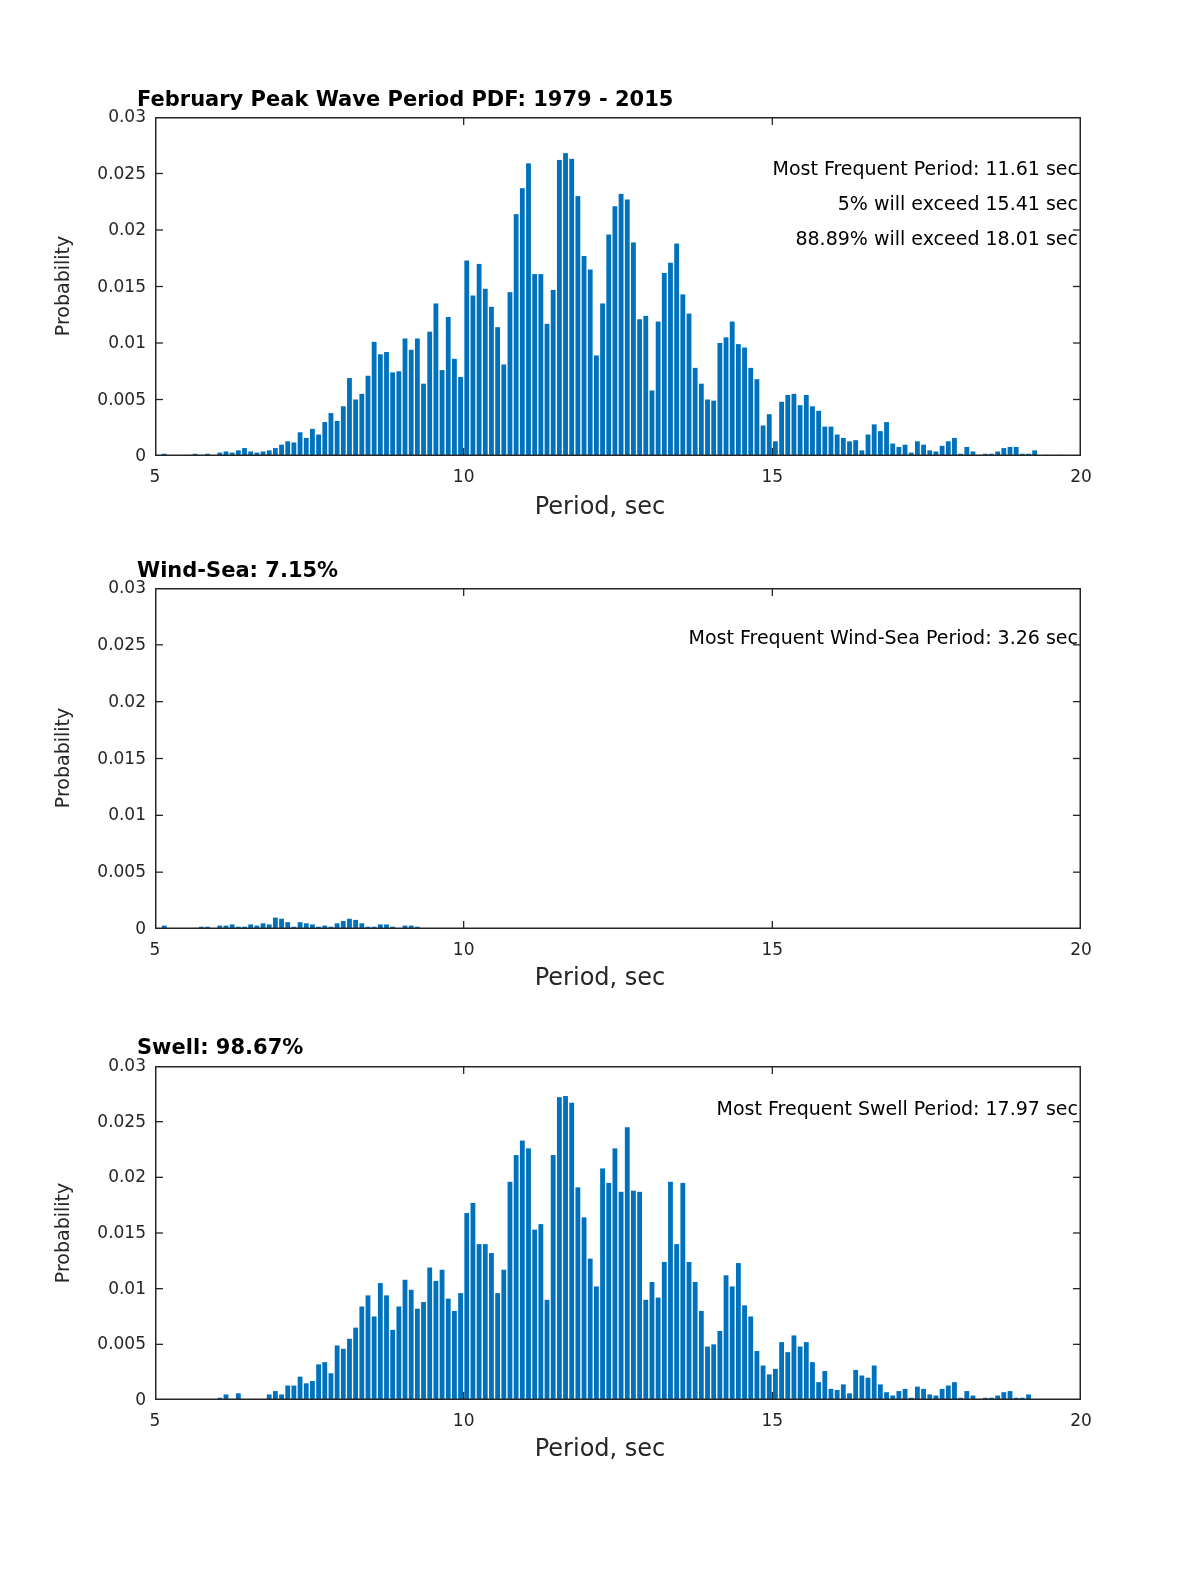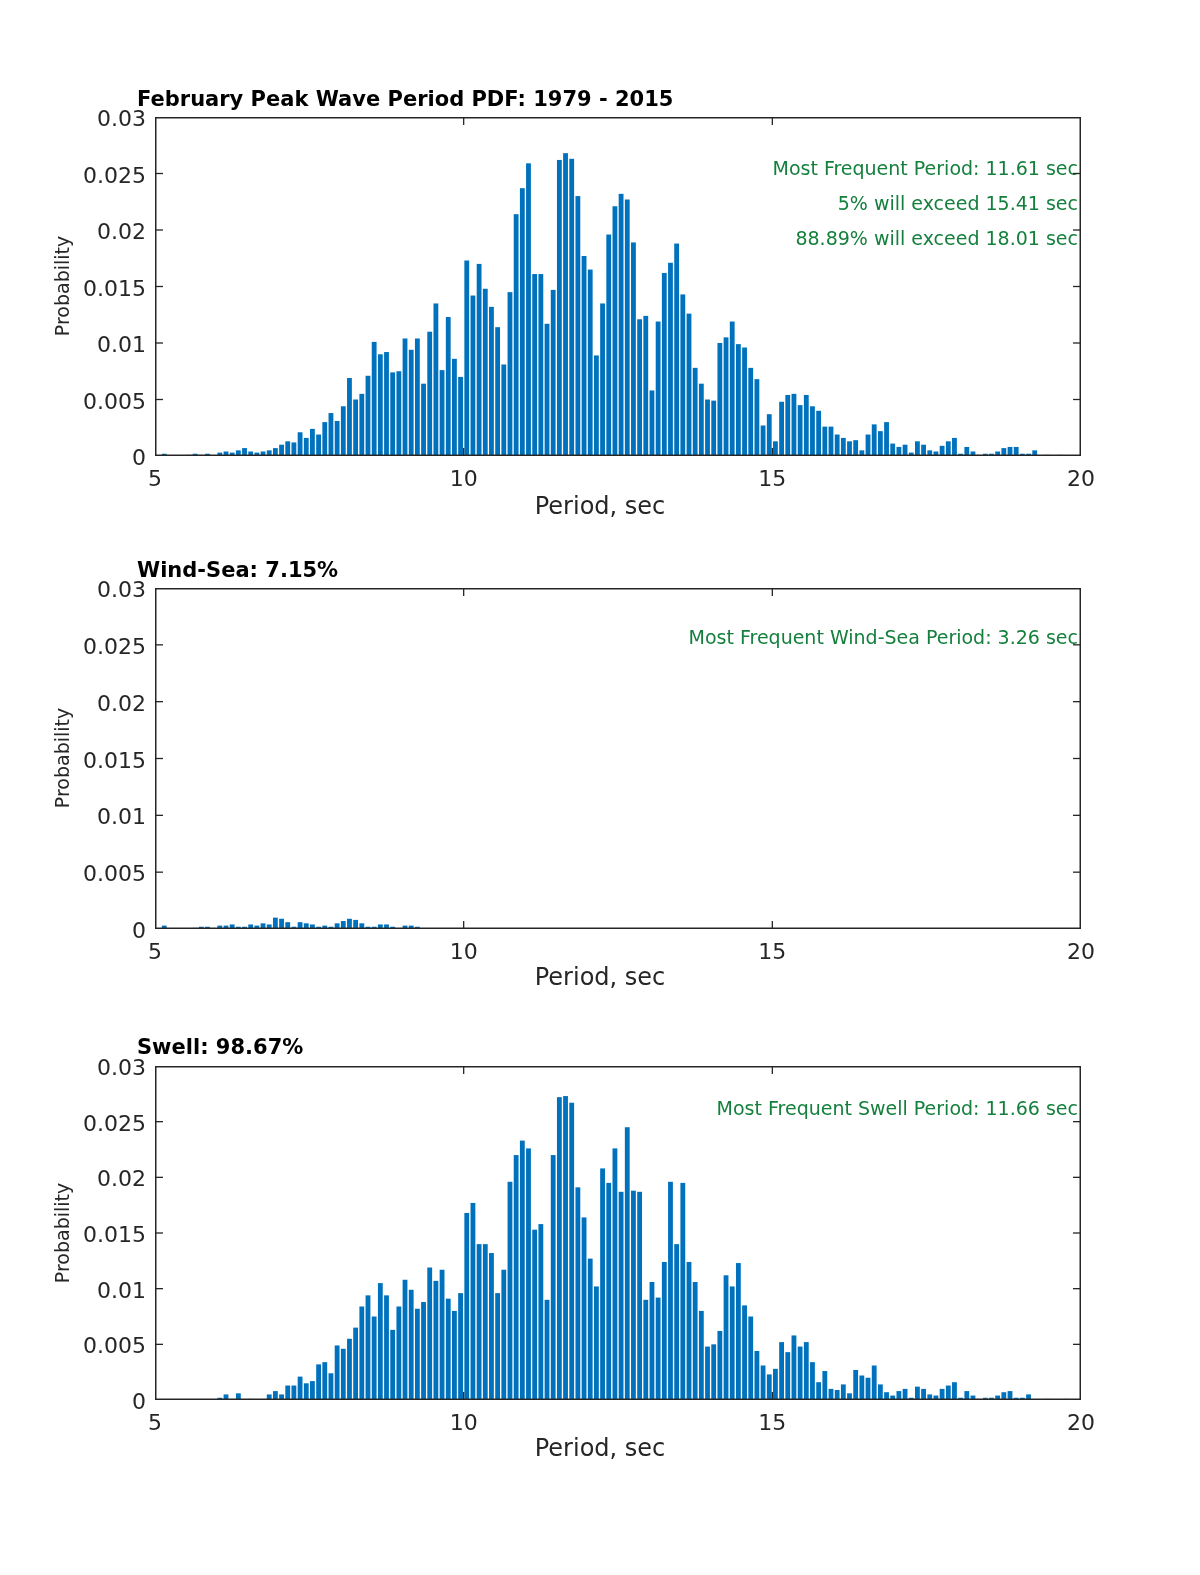--- a/index.html
+++ b/index.html
@@ -14,25 +14,25 @@
   }
   .xlabel{
     position:absolute;left:137px;width:926px;text-align:center;
     font-size:24px;color:#262626;white-space:nowrap;
   }
   .ylabel{
     position:absolute;left:62px;font-size:19px;color:#262626;white-space:nowrap;
     transform:translate(-50%,-50%) rotate(-90deg);
   }
   .ann{
-    position:absolute;right:122px;text-align:right;font-size:19px;color:#15803d;
+    position:absolute;right:122px;text-align:right;font-size:19px;color:#000000;
     white-space:nowrap;line-height:24px;
   }
   .tick-label{
-    position:absolute;font-size:22px;color:#262626;white-space:nowrap;
+    position:absolute;font-size:17px;color:#262626;white-space:nowrap;
   }
   .x-tick{width:60px;text-align:center;}
   .y-tick{width:146px;text-align:right;left:0;}
   svg{position:absolute;}
   .c0 .title{top:87px}  .c1 .title{top:558px}  .c2 .title{top:1035px}
   .c0 .ylabel{top:286px} .c1 .ylabel{top:758px} .c2 .ylabel{top:1233px}
   .c0 .xlabel{top:492px} .c1 .xlabel{top:963px} .c2 .xlabel{top:1434px}
   .c0 .ann0{top:156px} .c0 .ann1{top:191px} .c0 .ann2{top:226px}
   .c1 .ann0{top:625px} .c2 .ann0{top:1096px}
 </style>
@@ -308,21 +308,21 @@
     <div class="tick-label y-tick" style="top: 747.5px;">0.015</div>
     <div class="tick-label y-tick" style="top: 690.667px;">0.02</div>
     <div class="tick-label y-tick" style="top: 633.833px;">0.025</div>
     <div class="tick-label y-tick" style="top: 577px;">0.03</div>
   </div>
 
 <div class="chart c2">
   <div class="title">Swell: 98.67%</div>
   <div class="ylabel">Probability</div>
   <div class="xlabel">Period, sec</div>
-  <div class="ann ann0">Most Frequent Swell Period: 11.66 sec</div>
+  <div class="ann ann0">Most Frequent Swell Period: 17.97 sec</div>
 <svg width="926" height="334" viewBox="0 0 926 334" style="left: 155px; top: 1066px;">
       <g>
         <rect x="62.41" y="331.77" width="4.82" height="2.23" fill="#0072BD"></rect>
         <rect x="68.59" y="328.43" width="4.82" height="5.57" fill="#0072BD"></rect>
         <rect x="74.76" y="332.89" width="4.82" height="1.11" fill="#0072BD"></rect>
         <rect x="80.93" y="327.32" width="4.82" height="6.68" fill="#0072BD"></rect>
         <rect x="93.28" y="332.89" width="4.82" height="1.11" fill="#0072BD"></rect>
         <rect x="111.80" y="328.43" width="4.82" height="5.57" fill="#0072BD"></rect>
         <rect x="117.97" y="325.09" width="4.82" height="8.91" fill="#0072BD"></rect>
         <rect x="124.15" y="328.43" width="4.82" height="5.57" fill="#0072BD"></rect>

